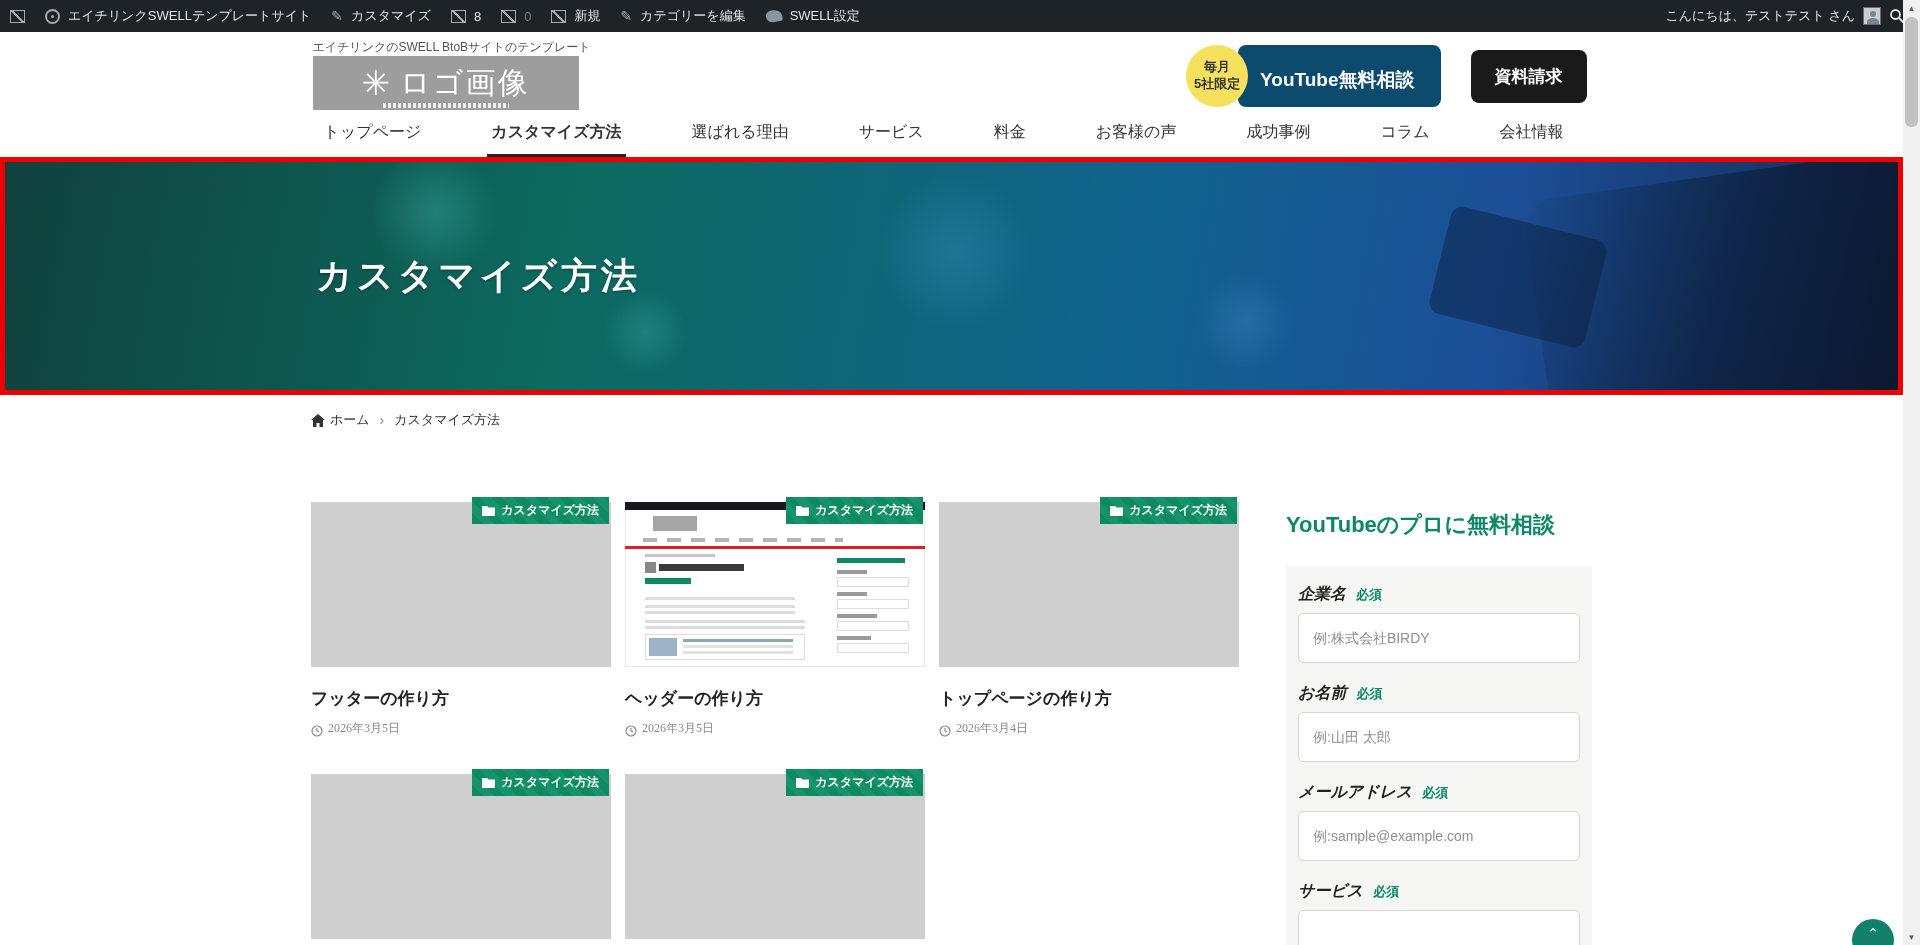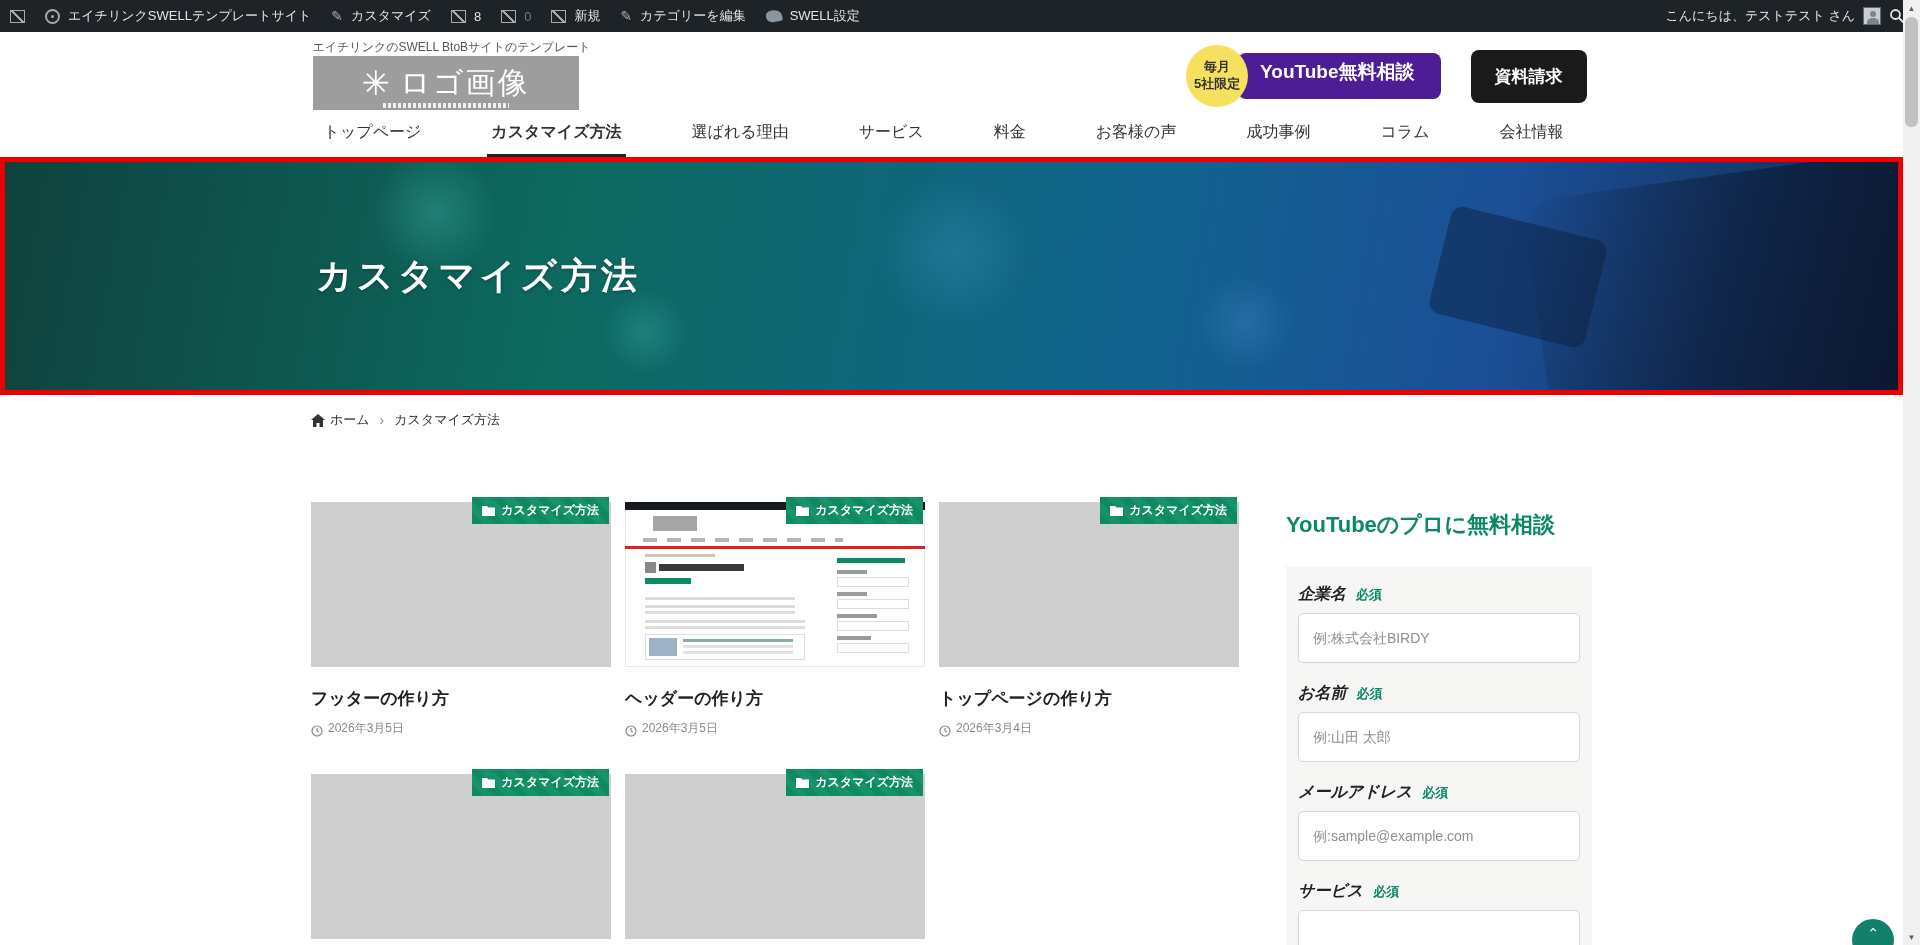--- a/index.html
+++ b/index.html
@@ -32,22 +32,22 @@
     display:flex; align-items:center; justify-content:center; gap:10px; cursor:pointer; }
   .logo-star { color:#fff; font-size:34px; line-height:1; }
   .logo-text { color:#fff; font-size:30px; letter-spacing:2px; }
   .logo-sub { position:absolute; bottom:2px; left:0; right:0; height:5px;
     background:repeating-linear-gradient(90deg, rgba(255,255,255,.85) 0 3px, transparent 3px 5px);
     margin:0 70px; }
   .cta-wrap { position:absolute; top:13px; right:5px; display:flex; align-items:center; }
   .badge-circle { position:relative; z-index:2; width:62px; height:62px; border-radius:50%;
     background:#f6e15f; display:flex; flex-direction:column; align-items:center; justify-content:center;
     font-size:13px; font-weight:bold; color:#333; line-height:1.3; margin-right:-10px; }
-  .btn-youtube { position:relative; z-index:1; background:#4c1d95; color:#fff; font-weight:bold;
-    font-size:19px; border:none; border-radius:8px; padding:6px 26px 14px 22px; cursor:pointer; }
+  .btn-youtube { position:relative; z-index:1; background:#0c4a6e; color:#fff; font-weight:bold;
+    font-size:19px; border:none; border-radius:8px; padding:22px 26px 14px 22px; cursor:pointer; }
   .btn-doc { background:#1a1a1a; color:#fff; font-weight:bold; font-size:17px; border:none;
     border-radius:8px; padding:15px 24px; margin-left:30px; cursor:pointer; }
 
   
   .main-nav { position:absolute; bottom:0; left:8px; width:1248px; display:flex;
     justify-content:space-between; }
   .nav-item { font-size:16px; color:#333; padding:0 4px 14px; cursor:pointer; }
   .nav-item.active { border-bottom:3px solid #222; padding-bottom:11px; font-weight:bold; }
 
   
@@ -76,21 +76,21 @@
 
   
   .content { position:absolute; top:502px; left:311px; width:1281px; display:flex; }
   .posts-grid { width:928px; display:grid; grid-template-columns:repeat(3,300px); column-gap:14px; row-gap:0; }
   .post-card { position:relative; width:300px; height:272px; cursor:pointer; }
   .thumb { position:relative; width:300px; height:165px; background:#cfcfcf; }
   .thumb.shot { background:#fff; box-shadow:0 0 0 1px #e8e8e8 inset; }
   .cat-badge { position:absolute; top:-5px; right:2px; z-index:3; display:flex; align-items:center; gap:6px;
     color:#fff; font-size:12px; font-weight:bold; padding:5px 10px;
     background:repeating-linear-gradient(45deg, #0d8a5f 0 8px, #16936a 8px 16px); }
-  .post-info { padding-top:20px; }
+  .post-info { padding-top:20px;font-family:Liberation Serif, serif; }
   .post-title { font-size:17px; font-weight:bold; color:#222; }
   .post-date { margin-top:10px; display:flex; align-items:flex-end; gap:5px; font-size:12px; color:#8a8a8a; }
 
   
   .ms { position:absolute; background:#d7d7d7; }
   .ms-bar-black { top:0; left:0; width:100%; height:8px; background:#161a1e; }
   .ms-logo { top:14px; left:28px; width:44px; height:15px; background:#a5a5a5; }
   .ms-nav { top:36px; left:18px; width:200px; height:4px;
     background:repeating-linear-gradient(90deg,#b5b5b5 0 14px, transparent 14px 24px); }
   .ms-red { top:44px; left:0; width:100%; height:3px; background:#e02020; }

